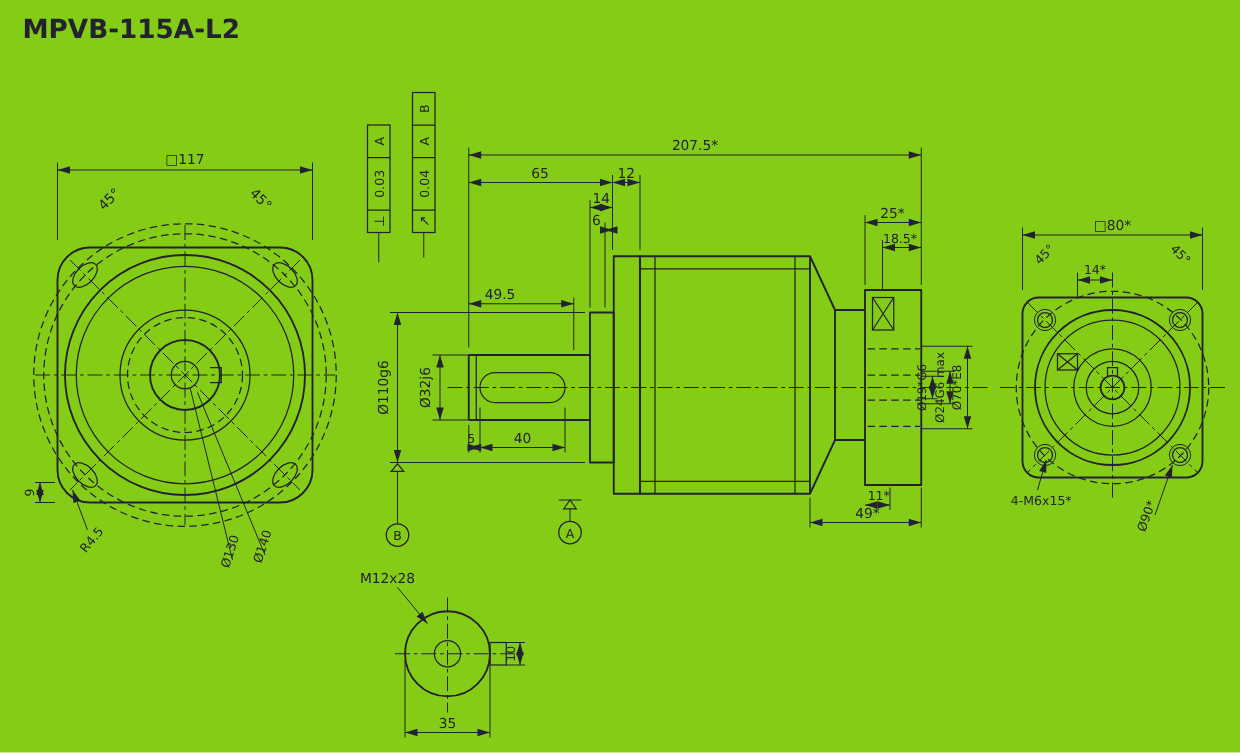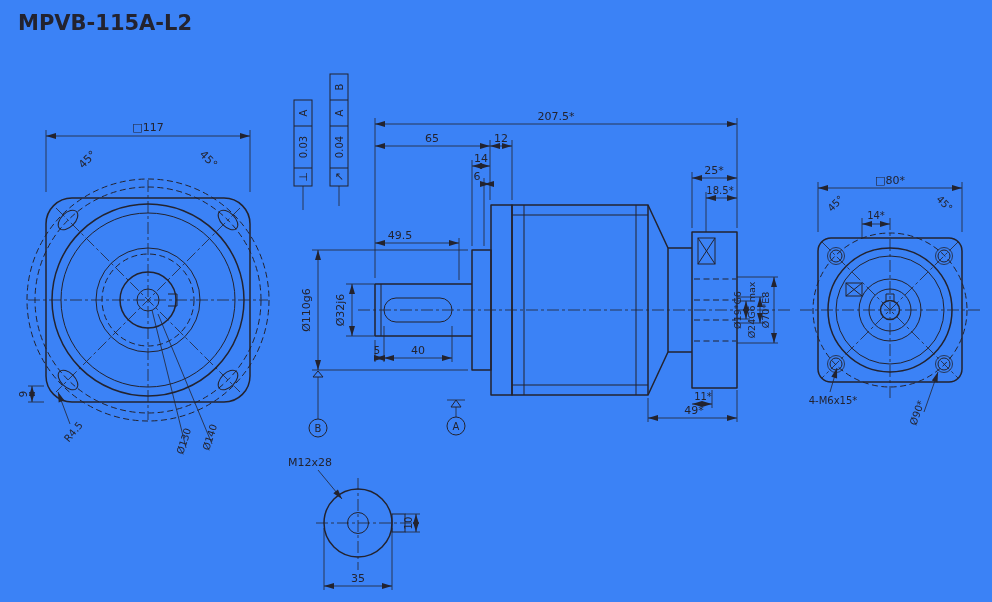--- a/index.html
+++ b/index.html
@@ -1,16 +1,16 @@
 <!DOCTYPE html>
 <html><head>
 <meta charset="utf-8">
 <style>
   html,body{margin:0;padding:0;background:#ffffff;}
-  .sheet{position:relative;width:992px;height:602px;background:#3b82f6;overflow:hidden;
+  .sheet{position:relative;width:992px;height:602px;background:#84cc16;overflow:hidden;
          font-family:"DejaVu Sans",sans-serif;}
   svg text{font-family:"DejaVu Sans",sans-serif;font-size:11px;fill:#23232f;}
   text.t10{font-size:10px;}
   text.t9{font-size:9.5px;}
   text.title{font-size:21px;font-weight:600;}
   .ol{stroke:#23232f;stroke-width:1.5;fill:none;stroke-linejoin:round;}
   .il{stroke:#23232f;stroke-width:1;fill:none;}
   .dl{stroke:#23232f;stroke-width:0.8;fill:none;}
   .cl{stroke:#23232f;stroke-width:0.8;fill:none;stroke-dasharray:12 3 3 3;}
   .hd{stroke:#23232f;stroke-width:1;fill:none;stroke-dasharray:6 3.5;}

